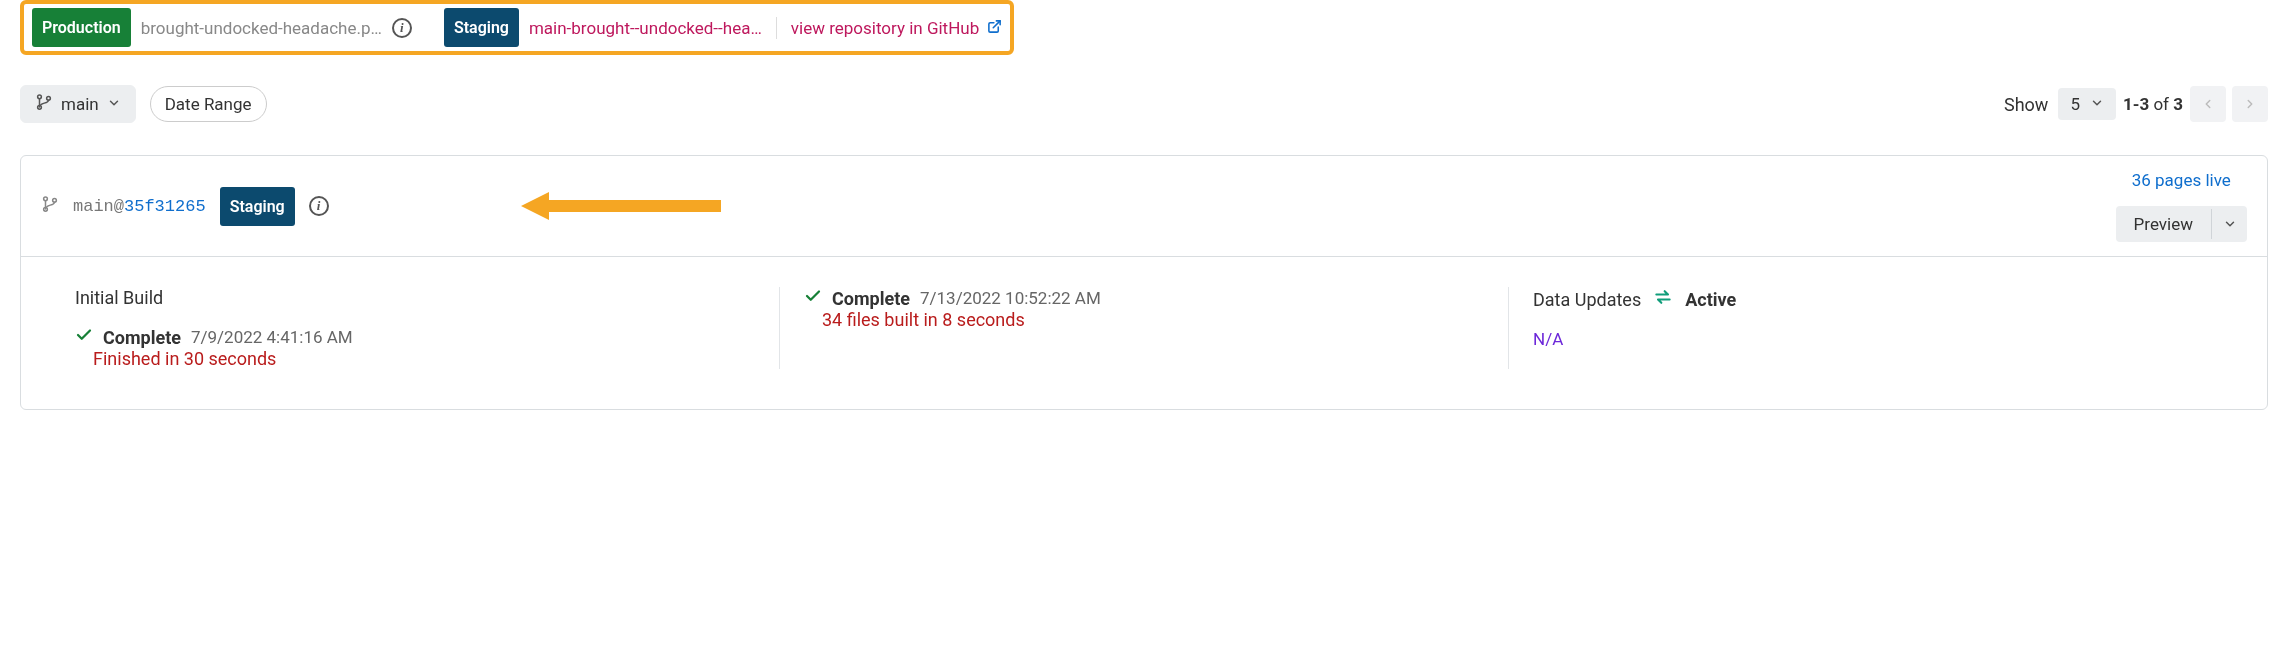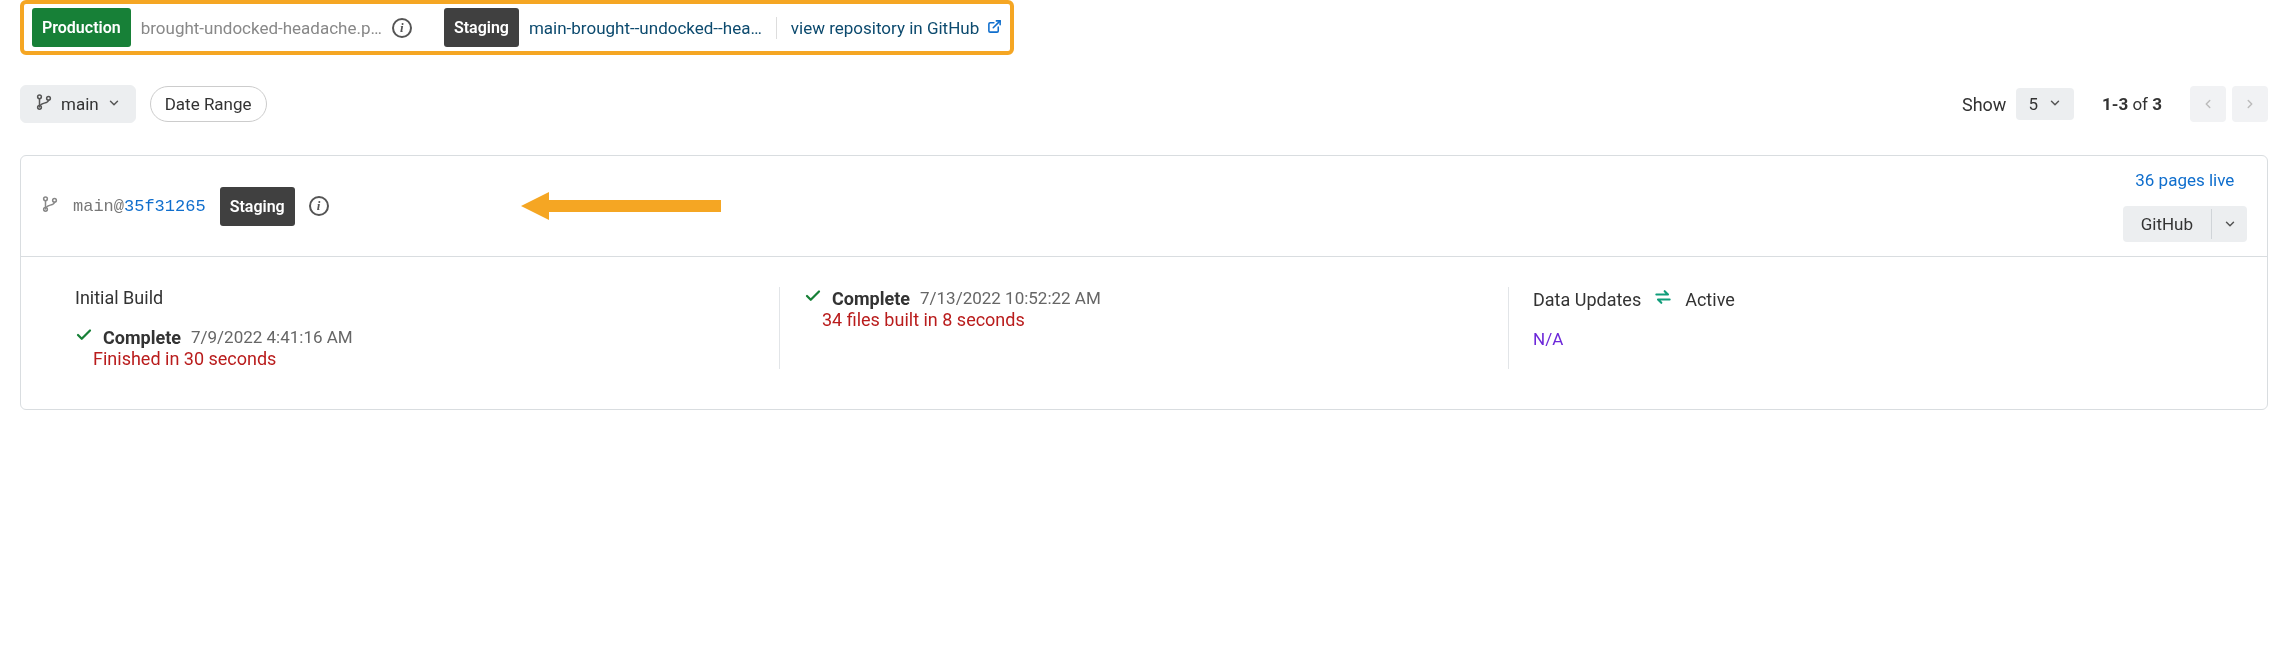--- a/index.html
+++ b/index.html
@@ -22,23 +22,23 @@
   .badge {
     display: inline-flex;
     align-items: center;
     color: #fff;
     font-weight: 600;
     font-size: 16px;
     padding: 10px 10px;
     border-radius: 3px;
   }
   .badge-production { background: #178037; }
-  .badge-staging { background: #404040; }
+  .badge-staging { background: #0c4a6e; }
   .muted-text { color: #888; font-size: 17px; }
-  .link-text { color: #0c4a6e; font-size: 17px; cursor: pointer; text-align: right; }
+  .link-text { color: #be185d; font-size: 17px; cursor: pointer; text-align: right; }
   .info-icon {
     display: inline-flex;
     align-items: center;
     justify-content: center;
     width: 20px;
     height: 20px;
     border: 2px solid #555;
     border-radius: 50%;
     font-family: Georgia, serif;
     font-style: italic;
@@ -53,21 +53,21 @@
     margin: 0 4px;
   }
   .ext-link-icon { color: #0f6ecd; margin-left: 4px; }
   .toolbar {
     display: flex;
     align-items: center;
     justify-content: space-between;
     margin-bottom: 32px;
   }
   .toolbar-left { display: flex; gap: 14px; align-items: center; }
-  .toolbar-right { display: flex; gap: 28px; align-items: center; }
+  .toolbar-right { display: flex; gap: 7px; align-items: center; }
   .btn {
     display: inline-flex;
     align-items: center;
     gap: 8px;
     border: 1px solid #ccc;
     border-radius: 6px;
     padding: 7px 14px;
     font-size: 17px;
     cursor: pointer;
     background: #fff;
@@ -164,21 +164,21 @@
   .col + .col { border-left: 1px solid #e2e5e8; }
   .col-title { font-size: 18px; color: #333; margin-bottom: 18px; }
   .status-line { display: flex; align-items: center; gap: 10px; margin-bottom: 0; flex-wrap: wrap; }
   .check-icon { color: #178037; }
   .status-label { font-weight: 700; font-size: 18px; }
   .status-ts { color: #666; font-size: 17px; }
   .detail-line { margin-left: 18px; color: #b91c1c; font-size: 18px; }
   .na-text { color: #6d28d9; font-size: 17px; }
   .active-group { display: flex; align-items: center; gap: 10px; }
   .swap-icon { color: #0f9d7a; }
-  .active-label { font-weight: 400; font-size: 18px; }
+  .active-label { font-weight: 700; font-size: 18px; }
   .chevron-svg { width: 14px; height: 14px; }
   .branch-icon-svg { width: 18px; height: 18px; }
 </style>
 </head>
 <body>
 
 
 
 
 <div class="highlight-bar">
@@ -280,21 +280,21 @@
     <div class="arrow-annotation">
       <svg width="200" height="36" viewBox="0 0 200 36">
         <defs></defs>
         <polygon points="0,18 28,4 28,12 200,12 200,24 28,24 28,32" fill="#f5a623"></polygon>
       </svg>
     </div>
 
     <div class="card-header-right">
       <span class="pages-live">36 pages live</span>
       <div class="preview-select">
-        <span class="preview-btn">GitHub</span>
+        <span class="preview-btn">Preview</span>
         <span class="preview-caret">
           <svg class="chevron-svg" viewBox="0 0 24 24" fill="none" stroke="#555" stroke-width="2.5" stroke-linecap="round" stroke-linejoin="round">
               <polyline points="6 9 12 15 18 9"></polyline>
             </svg>
         </span>
       </div>
     </div>
   </div>
 
   <div class="card-body">

